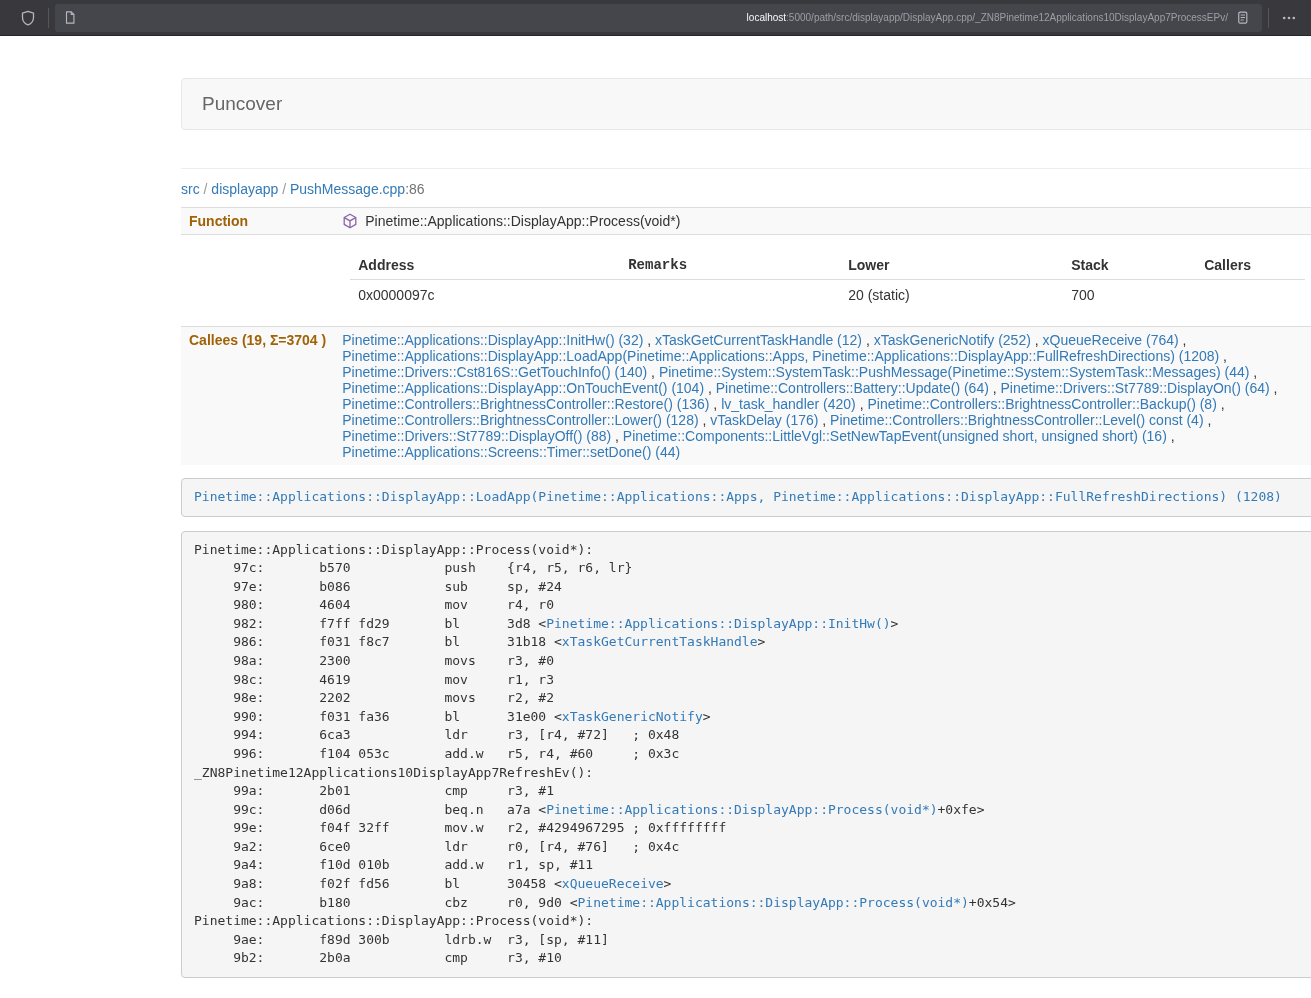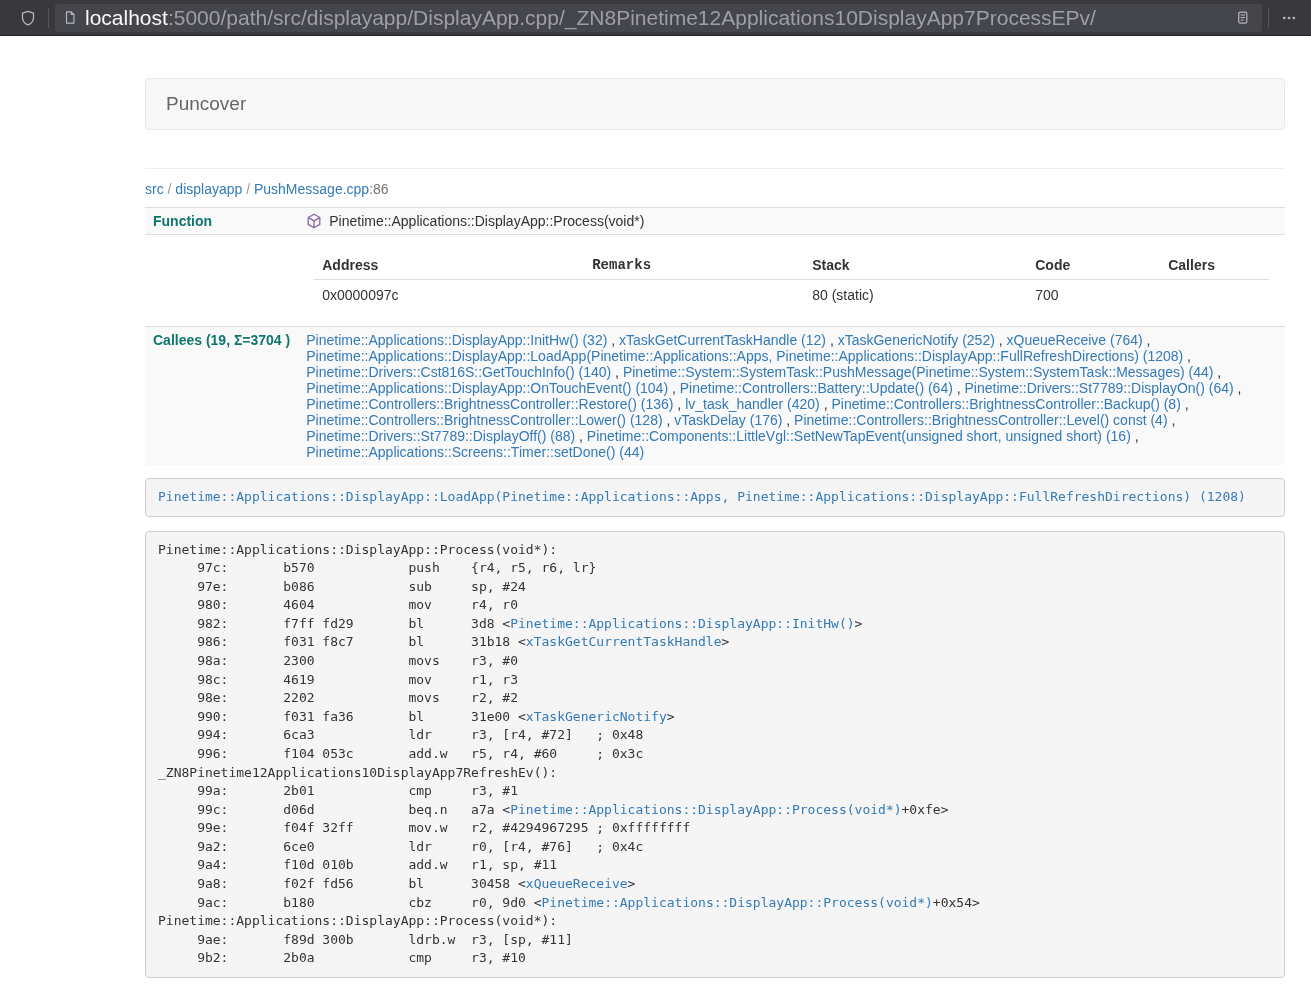--- a/index.html
+++ b/index.html
@@ -20,47 +20,47 @@
     width: 28px; height: 28px; display: flex; align-items: center; justify-content: center;
     color: #b6b6be; flex: 0 0 auto; border-radius: 3px;
   }
   .tb-divider { width: 1px; height: 20px; background: #55555b; margin: 0 6px; flex: 0 0 auto; }
   .url-bar {
     flex: 1 1 auto; height: 28px; display: flex; align-items: center;
     background: var(--urlbar-bg, #45454c); border-radius: 3px; padding: 0 6px;
     min-width: 0; overflow: hidden;
   }
   .url-text {
-    font-size: 21px; white-space: nowrap; overflow: hidden;
-    margin-left: 6px; flex: 1 1 auto; min-width: 0;
+    font-size: 10px; white-space: nowrap; overflow: hidden;
+    margin-left: 6px; flex: 1 1 auto; min-width: 0; text-align: right;
   }
   .url-host { color: #f9f9fa; }
   .url-rest { color: #9e9ea6; }
   
-  .page { height: 961px; overflow: hidden; background: #fff; }
+  .page { height: 961px; overflow: hidden; background: #fff; margin-left: 36px; }
   .container { margin-left: 145px; width: 1140px; }
   .brand-panel {
     margin-top: 42px; background: #f8f8f8; border: 1px solid #e7e7e7;
     border-radius: 4px; padding: 14px 20px;
   }
   .brand { font-size: 19px; color: #666; }
   hr.rule { border: 0; border-top: 1px solid #eee; margin: 38px 0 12px 0; }
   .breadcrumb { font-size: 14px; margin: 0 0 10px 0; }
   .breadcrumb a { text-decoration: none; }
   .bc-sep { color: #999; }
   .bc-suffix { color: #737373; }
   a { color: var(--link-color, #337ab7); text-decoration: none; }
   
   table.outer { width: 100%; border-collapse: collapse; font-size: 14px; }
   table.outer > tbody > tr:nth-child(odd) { background: #f9f9f9; }
   table.outer > tbody > tr > th,
   table.outer > tbody > tr > td {
     border-top: 1px solid #ddd; padding: 5px 8px; vertical-align: top; text-align: left;
   }
-  th.rowhead { width: 150px; font-weight: bold; color: #0f766e; white-space: nowrap; }
+  th.rowhead { width: 150px; font-weight: bold; color: #a16207; white-space: nowrap; }
   td.inner-cell { padding: 16px !important; }
   table.inner { width: 100%; border-collapse: collapse; }
   table.inner th {
     text-align: left; font-weight: bold; padding: 6px 8px;
     border-bottom: 1px solid #ddd;
   }
   table.inner td { padding: 7px 8px; }
   .col-address { width: 270px; } .col-remarks { width: 220px; font-family: Liberation Mono, monospace; }
   .col-stack { width: 223px; } .col-code { width: 133px; }
   .func-cell { display: flex; align-items: center; }
@@ -140,30 +140,30 @@
           </td>
         </tr>
         <tr>
           <th class="rowhead"></th>
           <td class="inner-cell">
             <table class="inner">
               <thead>
                 <tr>
                   <th class="col-address">Address</th>
                   <th class="col-remarks">Remarks</th>
-                  <th class="col-stack">Stack</th>
-                  <th class="col-code">Code</th>
+                  <th class="col-stack">Lower</th>
+                  <th class="col-code">Stack</th>
                   <th>Callers</th>
                 </tr>
               </thead>
               <tbody>
                 <tr>
                   <td>0x0000097c</td>
                   <td></td>
-                  <td>80 (static)</td>
+                  <td>20 (static)</td>
                   <td>700</td>
                   <td></td>
                 </tr>
               </tbody>
             </table>
           </td>
         </tr>
         <tr>
           <th class="rowhead">Callees (19, Σ=3704 )</th>
           <td class="callees-cell"><a href="#">Pinetime::Applications::DisplayApp::InitHw() (32)</a> , <a href="#">xTaskGetCurrentTaskHandle (12)</a> , <a href="#">xTaskGenericNotify (252)</a> , <a href="#">xQueueReceive (764)</a> , <a href="#">Pinetime::Applications::DisplayApp::LoadApp(Pinetime::Applications::Apps, Pinetime::Applications::DisplayApp::FullRefreshDirections) (1208)</a> , <a href="#">Pinetime::Drivers::Cst816S::GetTouchInfo() (140)</a> , <a href="#">Pinetime::System::SystemTask::PushMessage(Pinetime::System::SystemTask::Messages) (44)</a> , <a href="#">Pinetime::Applications::DisplayApp::OnTouchEvent() (104)</a> , <a href="#">Pinetime::Controllers::Battery::Update() (64)</a> , <a href="#">Pinetime::Drivers::St7789::DisplayOn() (64)</a> , <a href="#">Pinetime::Controllers::BrightnessController::Restore() (136)</a> , <a href="#">lv_task_handler (420)</a> , <a href="#">Pinetime::Controllers::BrightnessController::Backup() (8)</a> , <a href="#">Pinetime::Controllers::BrightnessController::Lower() (128)</a> , <a href="#">vTaskDelay (176)</a> , <a href="#">Pinetime::Controllers::BrightnessController::Level() const (4)</a> , <a href="#">Pinetime::Drivers::St7789::DisplayOff() (88)</a> , <a href="#">Pinetime::Components::LittleVgl::SetNewTapEvent(unsigned short, unsigned short) (16)</a> , <a href="#">Pinetime::Applications::Screens::Timer::setDone() (44)</a></td>

